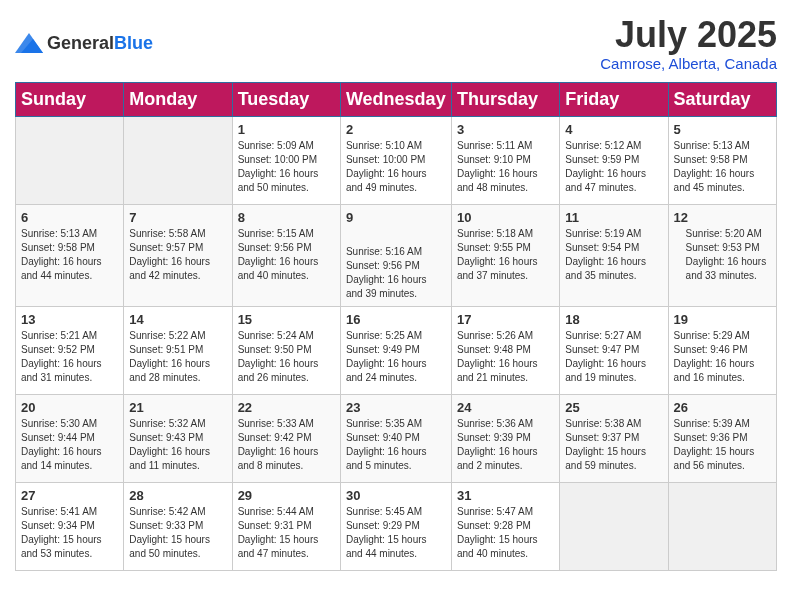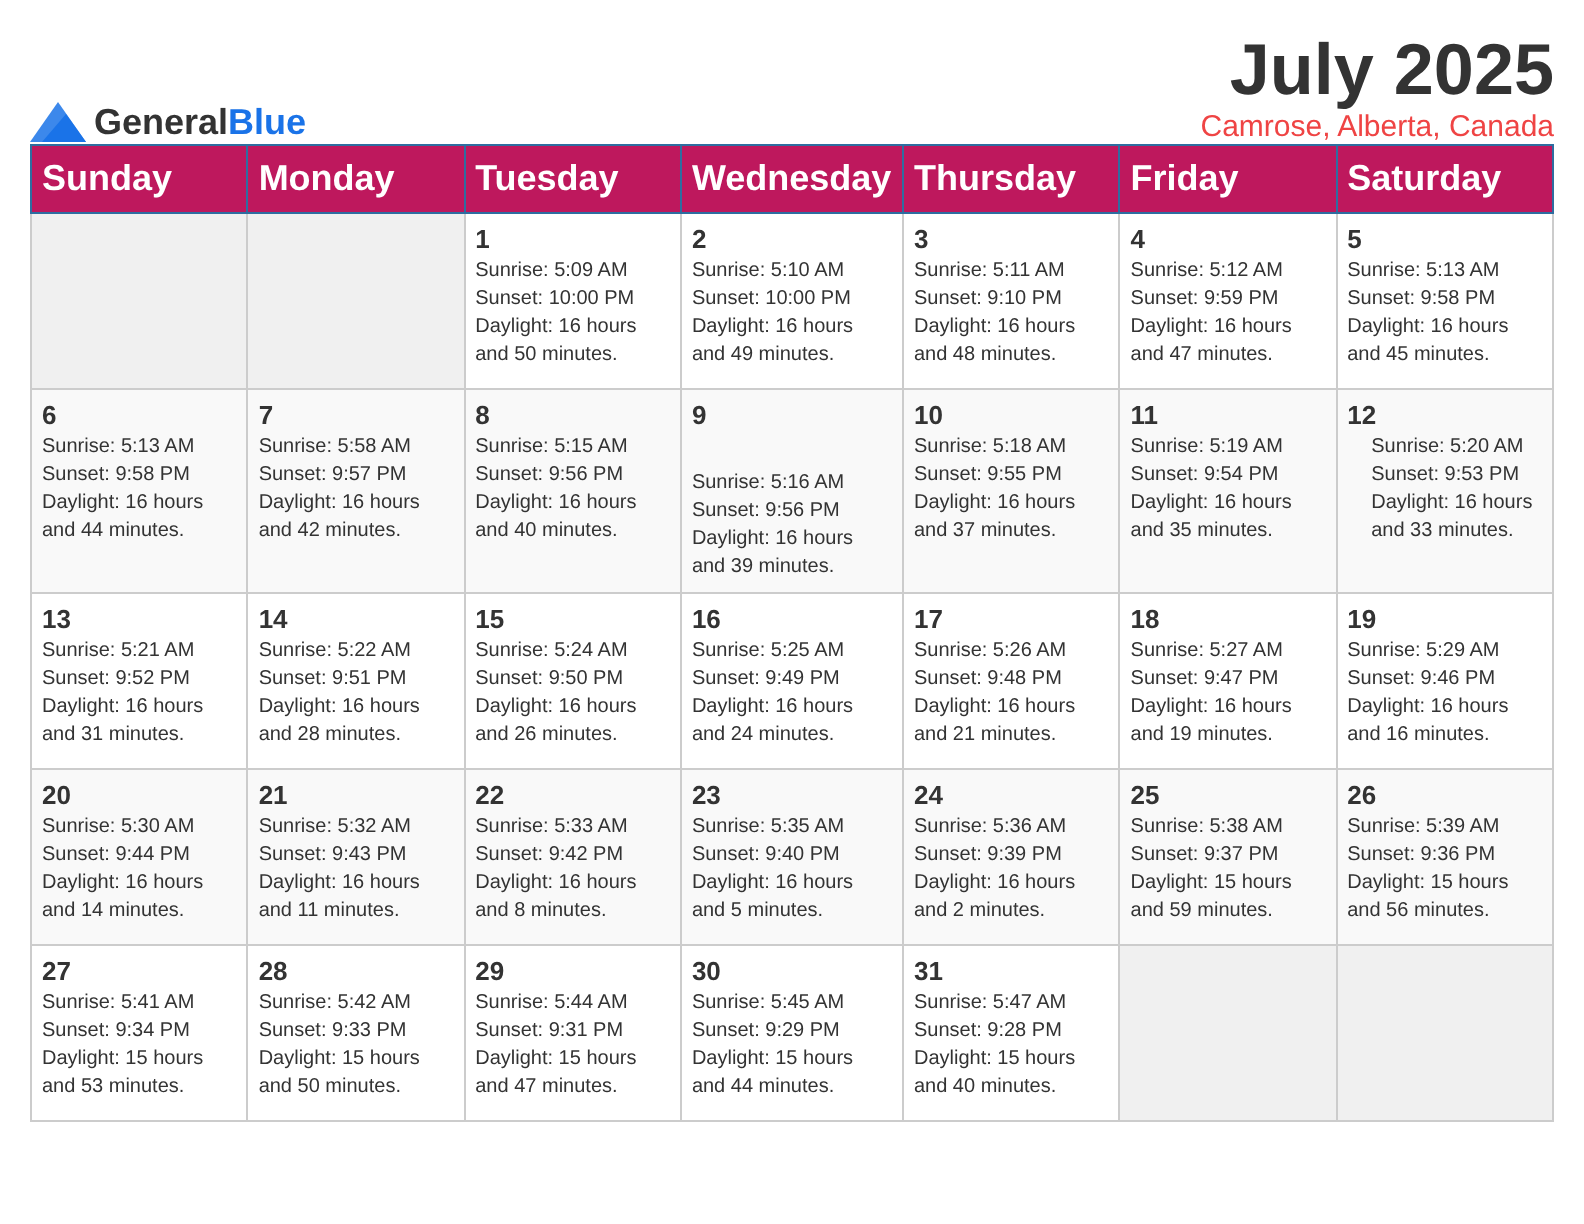--- a/index.html
+++ b/index.html
@@ -6,21 +6,22 @@
     body {
       font-family: Arial, sans-serif;
       background: #fff;
       width: 792px;
       min-height: 612px;
       padding: 15px;
     }
     .header {
       display: flex;
       justify-content: space-between;
-      align-items: flex-end;
+      align-items: center;
+      margin-bottom: 10px;
     }
     .logo {
       display: flex;
       align-items: center;
       gap: 4px;
     }
     .logo-icon {
       width: 28px;
       height: 20px;
     }
@@ -28,21 +29,21 @@
       text-align: right;
     }
     .month-title {
       font-size: 36px;
       font-weight: bold;
       color: #333;
       line-height: 1.1;
     }
     .location-title {
       font-size: 15px;
-      color: #ef4444;
+      color: #1d4ed8;
     }
     .calendar {
       width: 100%;
       border-collapse: collapse;
       border: 1px solid #ccc;
     }
     .calendar th {
       background: #be185d;
       color: #fff;
       font-size: 18px;

